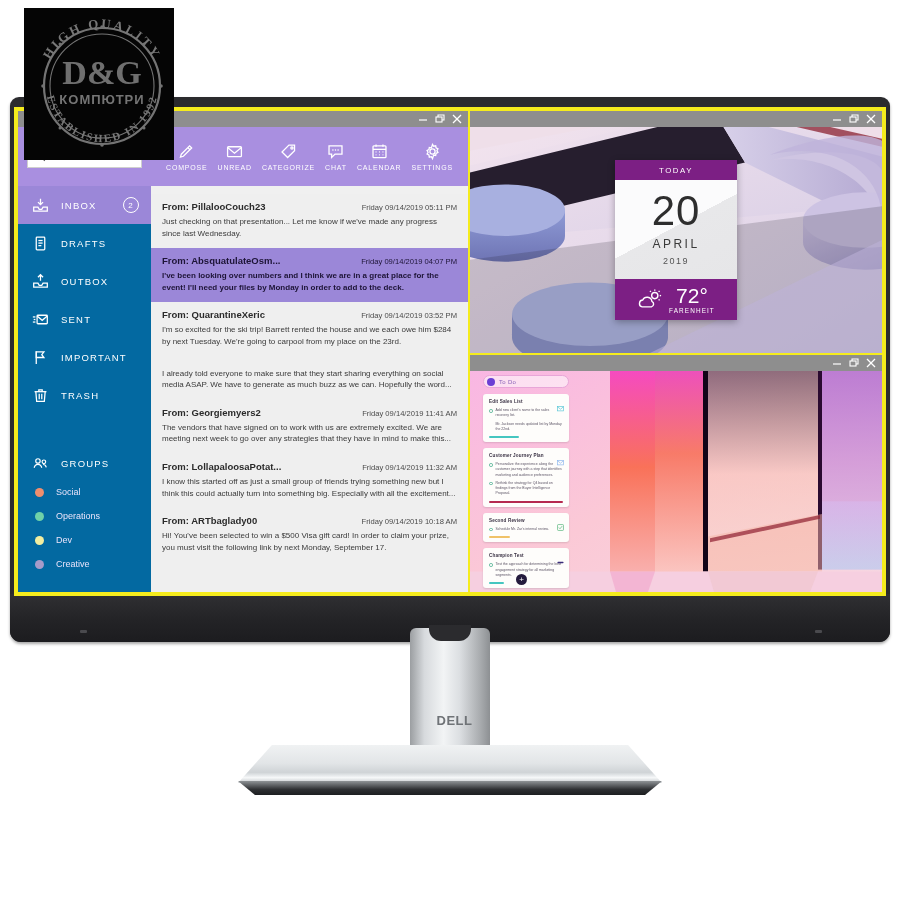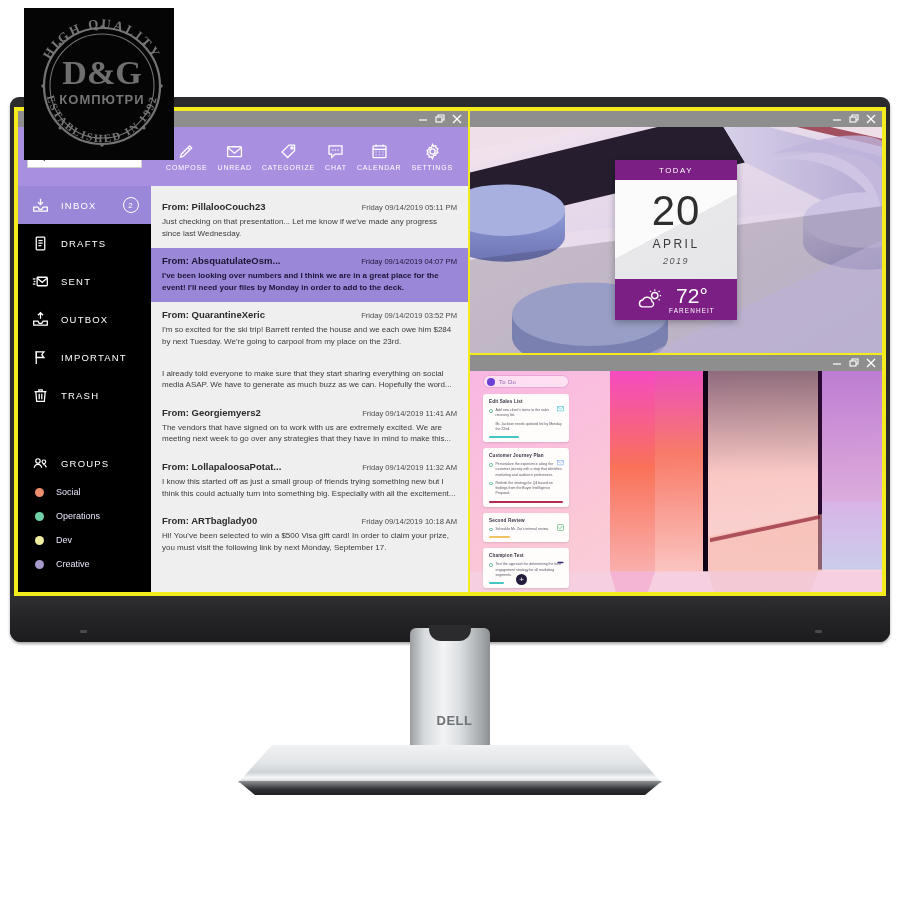--- a/index.html
+++ b/index.html
@@ -86,21 +86,21 @@
   }
   .titlebar {
     height:16px; background:#8e8e8e; display:flex; align-items:center;
     justify-content:flex-end; padding-right:6px; gap:7px; flex:0 0 auto;
   }
   .titlebar .wc { color:#ffffff; font-size:9px; line-height:9px; display:block; }
   .titlebar .wc svg { display:block; }
 
   #mail-body { flex:1; display:flex; min-height:0; }
 
-  #mail-sidebar { width:133px; background:#000000; display:flex; flex-direction:column; flex:0 0 auto; }
+  #mail-sidebar { width:133px; background:#0369a1; display:flex; flex-direction:column; flex:0 0 auto; }
   #search-wrap { height:59px; background:#a98fe0; display:flex; align-items:center; padding:0 9px; }
   #search-box {
     width:115px; height:23px; background:#fff; border:1px solid #cfcfcf;
     display:flex; align-items:center; padding-left:7px;
   }
   #search-box svg { width:11px; height:11px; }
   #search-box input {
     border:0; outline:0; font-size:8px; width:85px; margin-left:4px;
     font-family:"Liberation Sans",sans-serif; color:#444; background:transparent;
   }
@@ -163,21 +163,21 @@
   #cal-head {
     height:20px; background:#7c1f84; color:#fff; font-size:7.8px;
     letter-spacing:1.6px; display:flex; align-items:center; justify-content:center;
   }
   #cal-body {
     background:linear-gradient(152deg,#fbfbfc 0%, #fbfbfc 48%, #e8e8ea 48%, #e6e6e8 100%);
     padding:12px 0 13px 0; text-align:center;
   }
   #cal-day { font-size:42px; line-height:38px; color:#2e2e2e; font-weight:400; letter-spacing:1px; }
   #cal-month { font-size:12px; color:#3a3a3a; letter-spacing:2.5px; margin-top:7px; }
-  #cal-year { font-size:9px; color:#555; letter-spacing:1.5px; margin-top:5px;font-style:italic; }
+  #cal-year { font-size:9px; color:#555; letter-spacing:1.5px; margin-top:5px; }
   #cal-weather {
     height:41px; background:#7c1f84; display:flex; align-items:center;
     justify-content:center; gap:6px;
   }
   #cal-weather svg { width:26px; height:23px; stroke:#fff; fill:none; stroke-width:1.6; }
   #temp-wrap { display:flex; flex-direction:column; align-items:center; }
   #temp-val { color:#fff; font-size:21px; line-height:19px; }
   #temp-unit { color:#fff; font-size:6.4px; letter-spacing:1.1px; margin-top:2px; }
 
   
@@ -279,38 +279,38 @@
                   <line x1="7.5" y1="9.5" x2="12.5" y2="9.5"></line>
                   <line x1="7.5" y1="12.5" x2="11" y2="12.5"></line>
                 </svg>
             </span>
             <span class="nav-label">DRAFTS</span>
           </div>
 
           <div class="nav-item">
             <span class="ni-icon">
               <svg viewBox="0 0 20 20">
+                  <path d="M2 12h5l1.5 2.5h3L13 12h5v4.5H2z"></path>
+                  <path d="M10 9V2M7 5l3-3 3 3"></path>
+                </svg>
+            </span>
+            <span class="nav-label">OUTBOX</span>
+          </div>
+
+          <div class="nav-item">
+            <span class="ni-icon">
+              <svg viewBox="0 0 20 20">
                   <rect x="6" y="5" width="12" height="10" rx="1"></rect>
                   <polyline points="6,6 12,11 18,6"></polyline>
                   <line x1="1" y1="7" x2="4" y2="7"></line>
                   <line x1="2" y1="10" x2="4" y2="10"></line>
                   <line x1="1" y1="13" x2="4" y2="13"></line>
                 </svg>
             </span>
             <span class="nav-label">SENT</span>
-          </div>
-
-          <div class="nav-item">
-            <span class="ni-icon">
-              <svg viewBox="0 0 20 20">
-                  <path d="M2 12h5l1.5 2.5h3L13 12h5v4.5H2z"></path>
-                  <path d="M10 9V2M7 5l3-3 3 3"></path>
-                </svg>
-            </span>
-            <span class="nav-label">OUTBOX</span>
           </div>
 
           <div class="nav-item">
             <span class="ni-icon">
               <svg viewBox="0 0 20 20">
                   <line x1="5" y1="2.5" x2="5" y2="17.5"></line>
                   <path d="M5 3.5h9l-2.5 3.2L14 10H5z"></path>
                 </svg>
             </span>
             <span class="nav-label">IMPORTANT</span>

